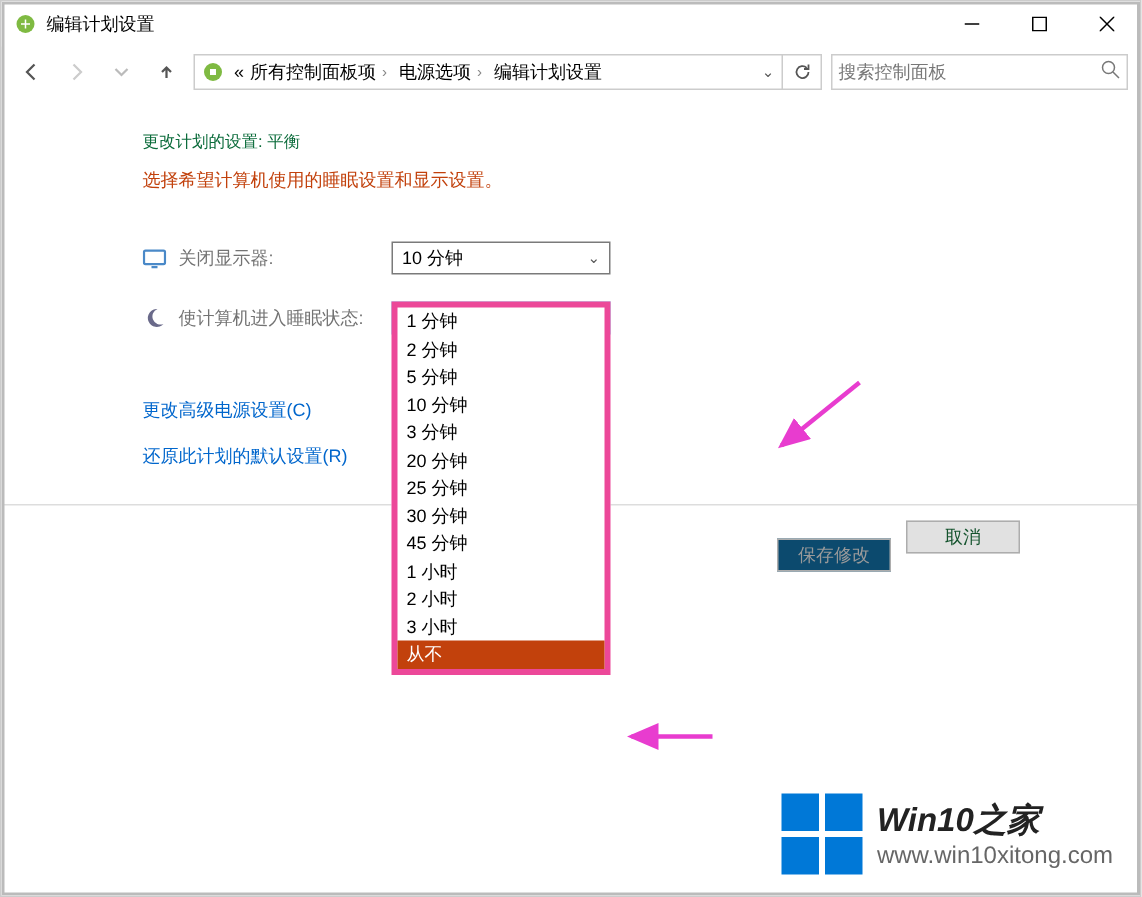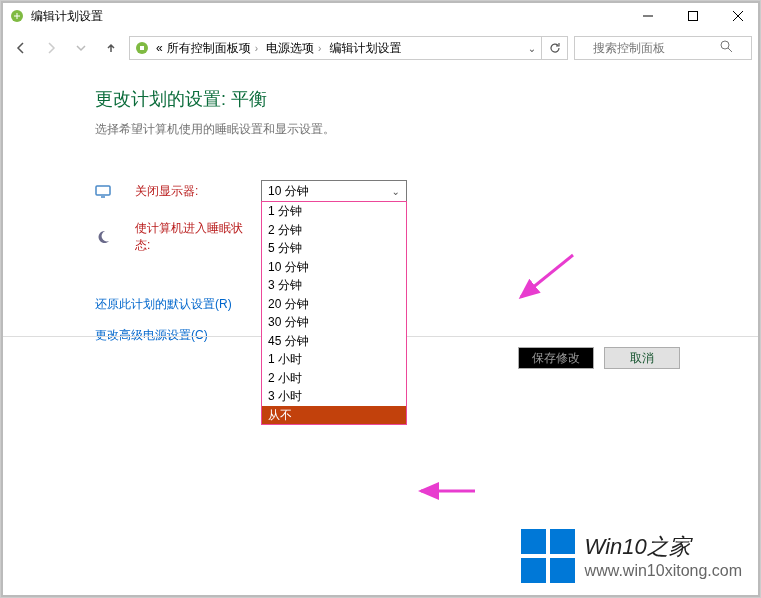--- a/index.html
+++ b/index.html
@@ -69,69 +69,69 @@
     display:flex; align-items:center;
     height:100%;
   }
   .addr-dd { width:18px; display:flex; align-items:center; justify-content:center; color:#555; font-size:10px;}
   .refresh {
     width:26px; height:24px;
     border-left:1px solid #ccc;
     display:flex; align-items:center; justify-content:center; color:#555;
   }
   .searchbox {
-    width: 178px; height: 24px;
+    width: 198px; height: 24px;
     border: 1px solid #ccc;
     display: flex; align-items: center;
-    padding: 0 18px;
+    padding: 0 4px;
     color:#777;
   }
   .searchbox .sicon { margin-left:auto; color:#555; }
   
   .content {
     padding: 22px 20px 0 94px;
     position:relative;
   }
   .heading {
     color: #0a6b3a;
-    font-size: 18px;
+    font-size: 11px;
     margin-bottom: 10px;
   }
   .subtext {
-    color: #737373;
-    margin-bottom: 42px;
+    color: #c2410c;
+    margin-bottom: 32px;
     font-family: Liberation Mono, monospace;
   }
   .row {
     display: flex;
     align-items: center;
     gap: 18px;
     margin-bottom: 18px;
   }
-  .row-label { display:flex; align-items:center; gap:24px; width: 148px; color:#b91c1c;}
+  .row-label { display:flex; align-items:center; gap:8px; width: 148px; color:#737373;}
   .row-label .licon { width:16px; height:16px; display:inline-flex; align-items:center; justify-content:center;}
   .combo {
     width: 146px; height: 22px;
     border: 1px solid #7a7a7a;
     background: #fff;
     display: flex; align-items: center;
     padding: 0 6px;
     position: relative;
   }
   .combo.open { border-color:#0078d7; background:#e5f1fb; }
   .combo .arrow { margin-left:auto; font-size:10px; color:#555;}
   .links { margin-top: 42px; }
   .link { color:#0066cc; margin-bottom: 14px; cursor:pointer; }
   
   .dropdown {
     position: absolute;
     left: 260px;
     top: 136px;
     width: 146px;
-    border: 1px solid #ec4899;
+    border: 4px solid #ec4899;
     background: #fff;
     z-index: 10;
   }
   .dropdown .opt {
     padding: 1px 6px;
     font-size: 12px;
     color:#000;
     line-height: 16.5px;
     cursor: default;
   }
@@ -149,38 +149,38 @@
     justify-content: flex-end;
     gap: 10px;
   }
   .btn {
     width: 76px; height: 22px;
     border: 1px solid #adadad;
     background: #e1e1e1;
     display:flex; align-items:center; justify-content:center;
     color:#14532d;
   }
-  .btn.disabled { color:#9a9a9a; background:#000000; }
+  .btn.disabled { color:#9a9a9a; background:#0c4a6e;margin-top:12px; }
   
   .arrow-ov { position:absolute; pointer-events:none; }
   
   .watermark {
     position: absolute;
     right: 18px; bottom: 14px;
     display: flex; align-items: center; gap: 10px;
   }
   .wlogo {
     width: 54px; height: 54px;
     display: grid;
     grid-template-columns: 1fr 1fr;
     grid-template-rows: 1fr 1fr;
     gap: 4px;
   }
   .wlogo div { background: #0078d7; }
-  .wtext .big { font-size: 22px; font-weight: 400; color:#222; font-style: italic;}
+  .wtext .big { font-size: 22px; font-weight: 700; color:#222; font-style: italic;}
   .wtext .small { font-size: 16px; color:#666; }
   .border-outer { position:absolute; inset:0; border:2px solid #bbb; pointer-events:none;}
 </style>
 </head>
 <body>
 
 <div class="titlebar">
   <div class="titlebar-left">
     <span class="ticon">
       <svg width="16" height="16" viewBox="0 0 16 16">
@@ -299,31 +299,32 @@
       </span>
       <span>使计算机进入睡眠状态:</span>
     </div>
     <div class="combo open">
       <span>45 分钟</span>
       <span class="arrow">⌄</span>
     </div>
   </div>
 
   <div class="links">
+    <div class="link">更改高级电源设置(C)</div>
     <div class="link">还原此计划的默认设置(R)</div>
-    <div class="link">更改高级电源设置(C)</div>
   </div>
 
   <div class="dropdown" id="dd">
       <div class="opt">1 分钟</div>
       <div class="opt">2 分钟</div>
       <div class="opt">5 分钟</div>
       <div class="opt">10 分钟</div>
       <div class="opt">3 分钟</div>
       <div class="opt">20 分钟</div>
+      <div class="opt">25 分钟</div>
       <div class="opt">30 分钟</div>
       <div class="opt">45 分钟</div>
       <div class="opt">1 小时</div>
       <div class="opt">2 小时</div>
       <div class="opt">3 小时</div>
       <div class="opt selected">从不</div>
     </div>
 </div>
 
 <div class="bottombar">

